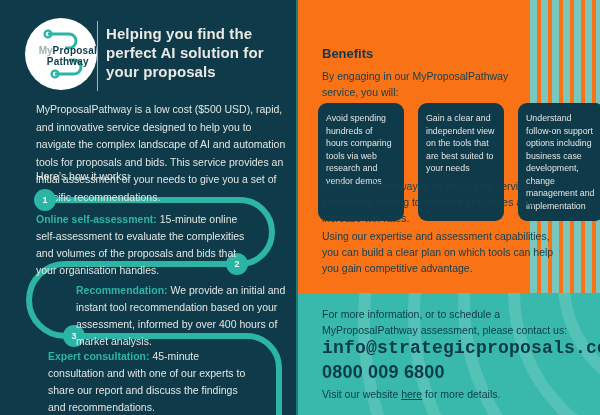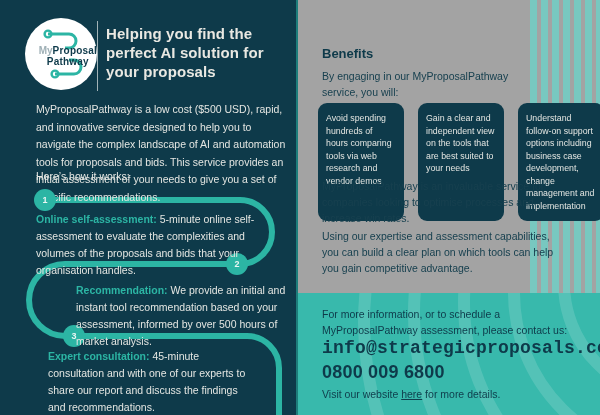--- a/index.html
+++ b/index.html
@@ -33,21 +33,21 @@
   .step-num.n2 { left:226px; top:253px; }
   .step-num.n3 { left:63px; top:325px; }
 
   .step-text { position:absolute; color:#E4E6E2; font-size:10.5px; line-height:17px; }
   .step-text .lead { color:#2CB5A4; font-weight:700; }
   .step1 { left:36px; top:211px; width:220px; }
   .step2 { left:76px; top:282px; width:214px; }
   .step3 { left:48px; top:348px; width:208px; }
 
   
-  .right-top { position:absolute; left:298px; top:0; width:302px; height:366px; background:#a3a3a3; overflow:hidden; }
+  .right-top { position:absolute; left:298px; top:0; width:302px; height:366px; background:#f97316; overflow:hidden; }
   .stripes { position:absolute; right:0; top:0; width:70px; height:293px;
              background:repeating-linear-gradient(90deg,#78C8C0 0 7px, rgba(0,0,0,0) 7px 11px); }
   .benefits-title { position:absolute; left:24px; top:46px; color:#0E3A4A; font-size:13px; font-weight:700; }
   .benefits-intro { position:absolute; left:24px; top:68px; width:210px; color:#17404F; font-size:10.5px; line-height:16px; }
 
   .cards { position:absolute; left:20px; top:103px; display:flex; gap:14px; }
   .card { width:86px; background:#0E3A4A; border-radius:9px; padding:9px 8px; color:#E4E6E2;
           font-size:8.8px; line-height:12.5px; }
 
   .para-a { position:absolute; left:24px; top:178px; width:246px; color:#17404F; font-size:10.5px; line-height:16px; }
@@ -96,23 +96,23 @@
 
     <div class="headline">Helping you find the perfect AI solution for your proposals</div>
 
     <div class="intro">MyProposalPathway is a low cost ($500 USD), rapid, and innovative service designed to help you to navigate the complex landscape of AI and automation tools for proposals and bids. This service provides an initial assessment of your needs to give you a set of specific recommendations.</div>
     <div class="how-it-works">Here’s how it works:</div>
 
     <div class="step-num n1">1</div>
     <div class="step-num n2">2</div>
     <div class="step-num n3">3</div>
 
-    <div class="step-text step1"><span class="lead">Online self-assessment:</span><span> 5-minute online self-assessment to evaluate the complexities and volumes of the proposals and bids that your organisation handles.</span></div>
+    <div class="step-text step1"><span class="lead">Online self-assessment:</span><span> 15-minute online self-assessment to evaluate the complexities and volumes of the proposals and bids that your organisation handles.</span></div>
 
-    <div class="step-text step2"><span class="lead">Recommendation:</span><span> We provide an initial and instant tool recommendation based on your assessment, informed by over 500 hours of market analysis.</span></div>
+    <div class="step-text step2"><span class="lead">Recommendation:</span><span> We provide an initial and instant tool recommendation based on your assessment, informed by over 400 hours of market analysis.</span></div>
 
     <div class="step-text step3"><span class="lead">Expert consultation:</span><span> 45-minute consultation and with one of our experts to share our report and discuss the findings and recommendations.</span></div>
   </div>
 
   <div class="panel-divider"></div>
 
   <div class="right-top">
     <div class="stripes"></div>
 
     <div class="benefits-title">Benefits</div>

